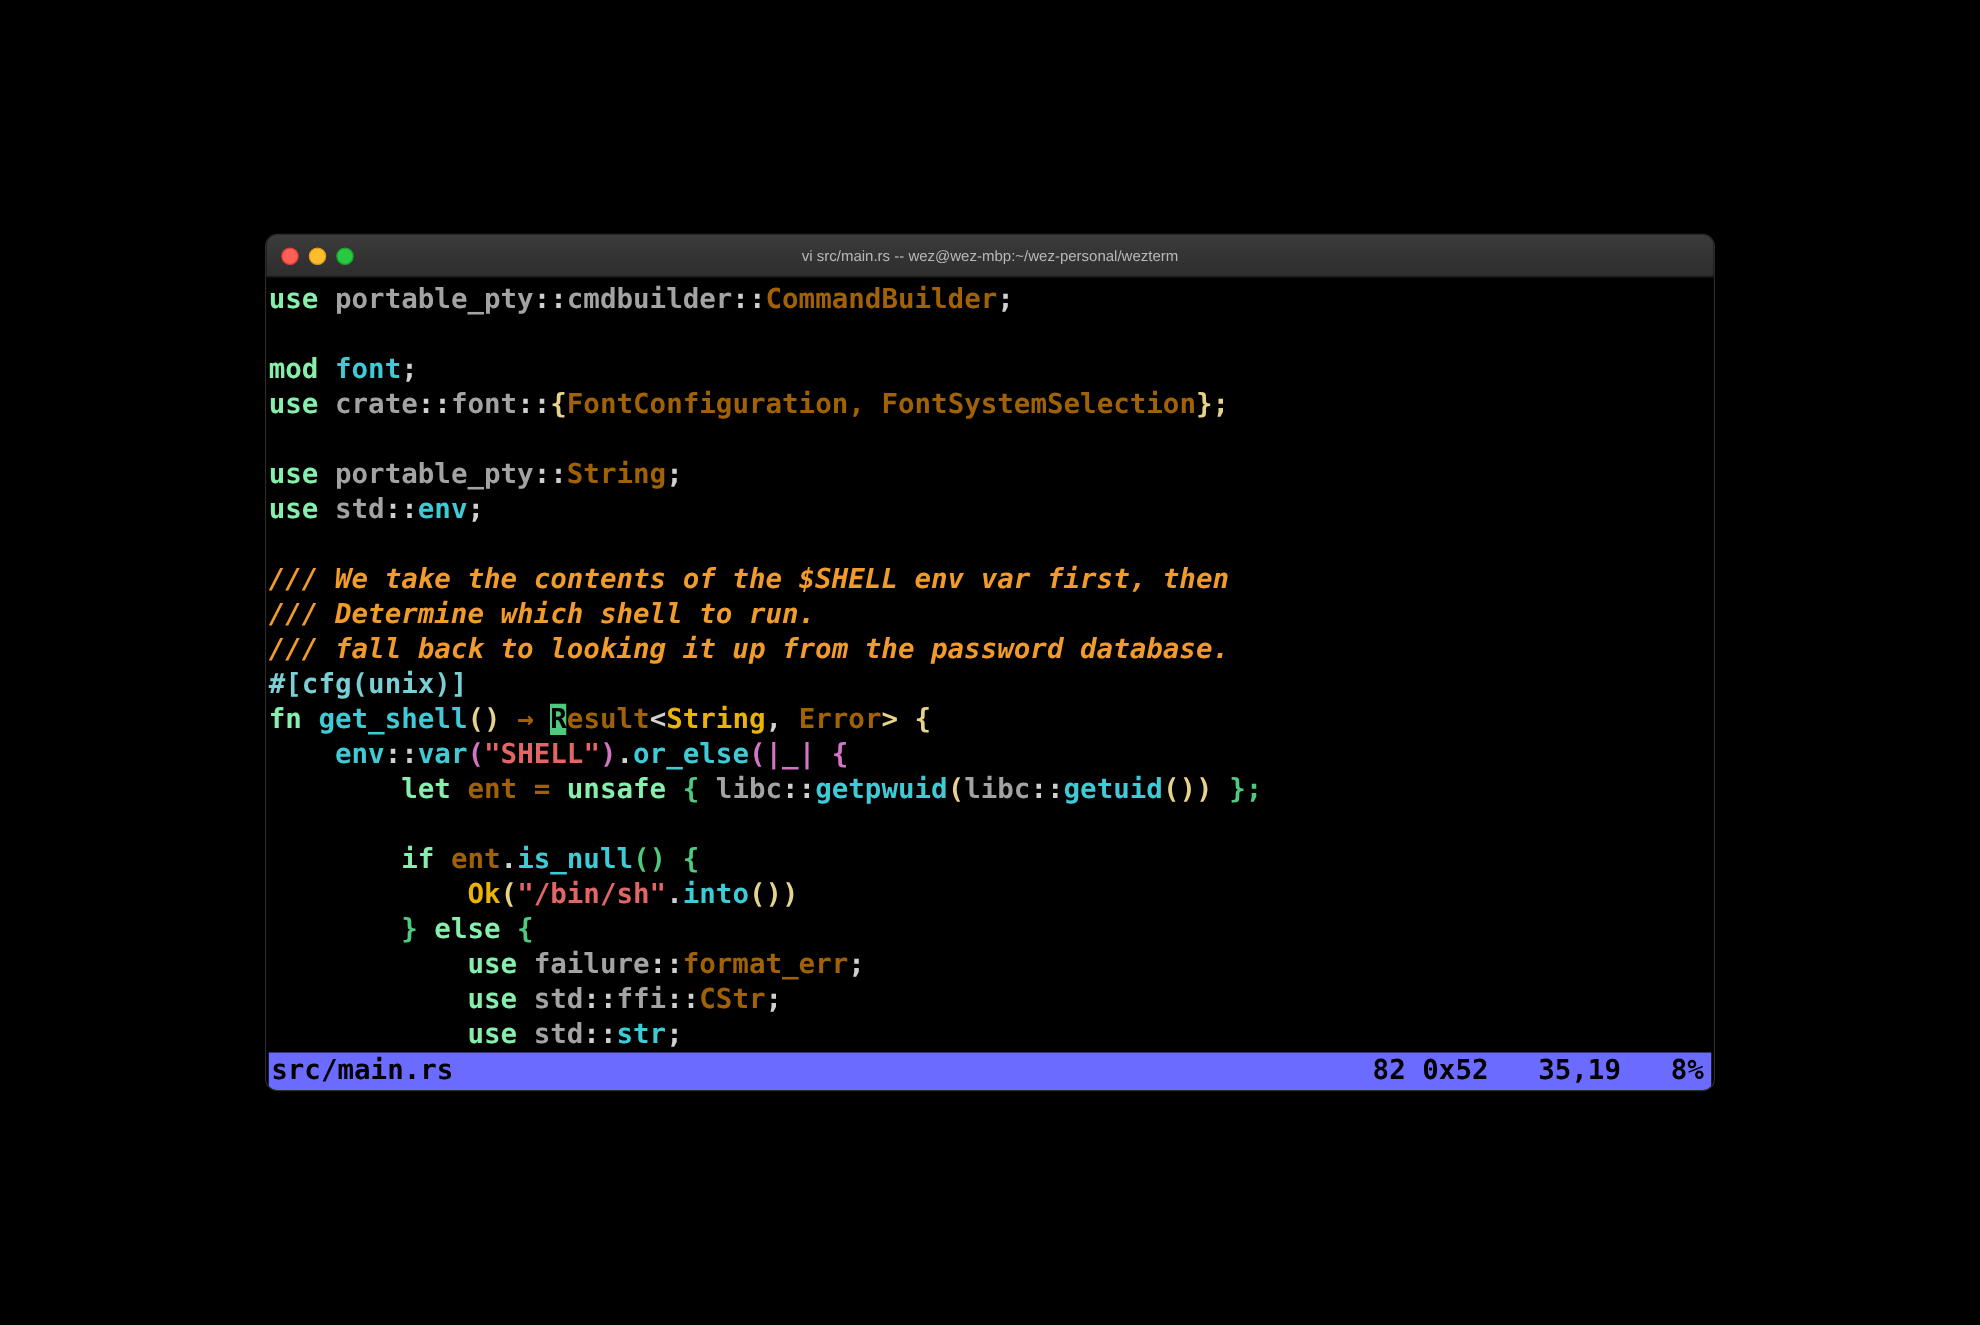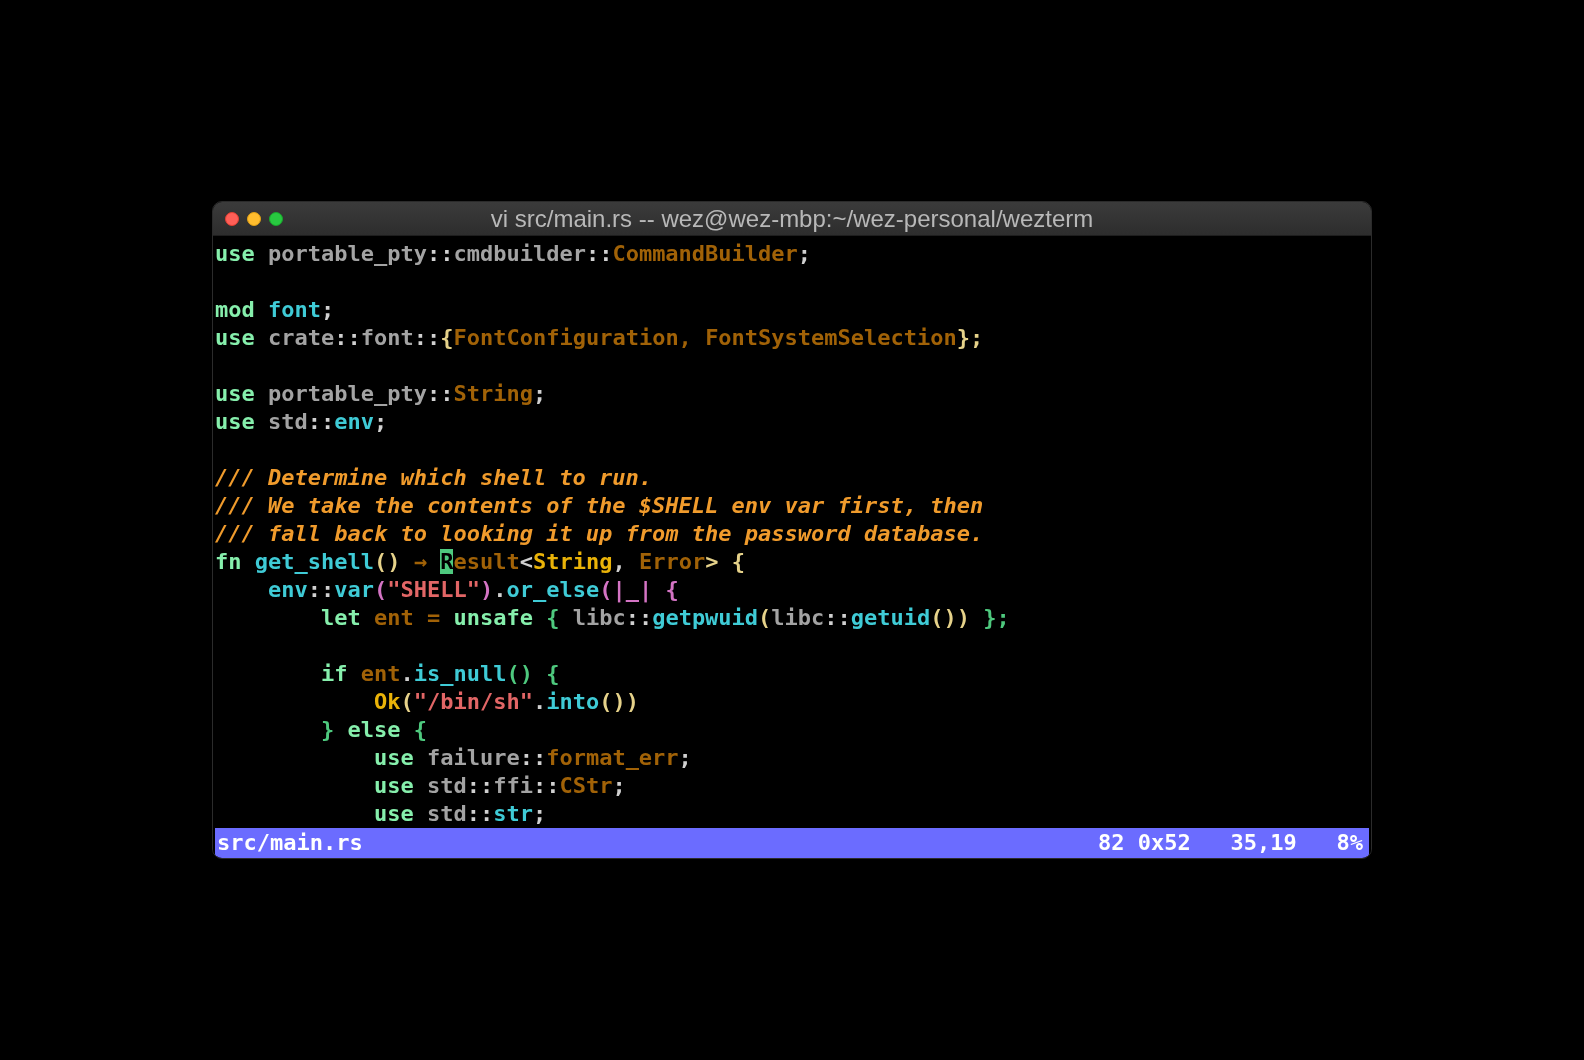--- a/index.html
+++ b/index.html
@@ -44,21 +44,21 @@
     border-radius: 50%;
   }
   .dot.red    { background: #ff5f57; border: 1px solid #e33e32; }
   .dot.yellow { background: #ffbd2e; border: 1px solid #e1a116; }
   .dot.green  { background: #28c940; border: 1px solid #17a72b; }
   .title {
     position: absolute;
     left: 0; right: 0;
     text-align: center;
     color: #b8b8b8;
-    font-size: 24px;
+    font-size: 12px;
     font-family: -apple-system, BlinkMacSystemFont, "Segoe UI", Helvetica, Arial, sans-serif;
     font-weight: 400;
     pointer-events: none;
   }
   .terminal {
     padding: 4px 2px 0 2px;
     background: #000;
   }
   .line {
     font-size: 22px;
@@ -78,21 +78,21 @@
   .c-magenta { color: #d474c4; }
   .c-gold    { color: #e6d28a; }
   .c-struct  { color: #eab308; margin-top: 18px; }
   .c-attr    { color: #7acfd6; }
   .cursor-inv {
     background: #4ec97e;
     color: #000;
   }
   .statusbar {
     background: #6b6cff;
-    color: #ffffff;
+    color: #000000;
     font-size: 22px;
     line-height: 30px;
     font-weight: 600;
     display: flex;
     justify-content: space-between;
     padding: 0 6px 0 2px;
     white-space: pre;
   }
 </style>
 </head>
@@ -120,24 +120,25 @@
       <div class="line"><span class="c-yellow">use </span><span class="c-purple">crate</span><span class="c-gray">::</span><span class="c-purple">font</span><span class="c-gray">::</span><span class="c-gold">{</span><span class="c-white">FontConfiguration,</span><span> </span><span class="c-white">FontSystemSelection</span><span class="c-gold">};</span></div>
 
       <div class="line"> </div>
 
       <div class="line"><span class="c-yellow">use </span><span class="c-purple">portable_pty</span><span class="c-gray">::</span><span class="c-white">String</span><span class="c-gray">;</span></div>
 
       <div class="line"><span class="c-yellow">use </span><span class="c-purple">std</span><span class="c-gray">::</span><span class="c-cyan">env</span><span class="c-gray">;</span></div>
 
       <div class="line"> </div>
 
+      <div class="line c-orange">/// We take the contents of the $SHELL env var first, then</div>
       <div class="line c-orange">/// Determine which shell to run.</div>
-      <div class="line c-orange">/// We take the contents of the $SHELL env var first, then</div>
       <div class="line c-orange">/// fall back to looking it up from the password database.</div>
 
+      <div class="line c-attr">#[cfg(unix)]</div>
 
       <div class="line"><span class="c-yellow">fn </span><span class="c-cyan">get_shell</span><span class="c-gold">()</span><span class="c-white"> → </span><span class="cursor-inv">R</span><span class="c-white">esult</span><span class="c-gray">&lt;</span><span class="c-struct">String</span><span class="c-gray">, </span><span class="c-white">Error</span><span class="c-gold">&gt; {</span></div>
 
       <div class="line"><span>    </span><span class="c-cyan">env</span><span class="c-gray">::</span><span class="c-cyan">var</span><span class="c-magenta">(</span><span class="c-red">"SHELL"</span><span class="c-magenta">)</span><span class="c-gray">.</span><span class="c-cyan">or_else</span><span class="c-magenta">(|_| {</span></div>
 
       <div class="line"><span>        </span><span class="c-yellow">let </span><span class="c-white">ent </span><span class="c-white">= </span><span class="c-yellow">unsafe </span><span class="c-green">{ </span><span class="c-purple">libc</span><span class="c-gray">::</span><span class="c-cyan">getpwuid</span><span class="c-gold">(</span><span class="c-purple">libc</span><span class="c-gray">::</span><span class="c-cyan">getuid</span><span class="c-gold">())</span><span class="c-green"> };</span></div>
 
       <div class="line"> </div>
 
       <div class="line"><span>        </span><span class="c-yellow">if </span><span class="c-white">ent</span><span class="c-gray">.</span><span class="c-cyan">is_null</span><span class="c-green">() {</span></div>

